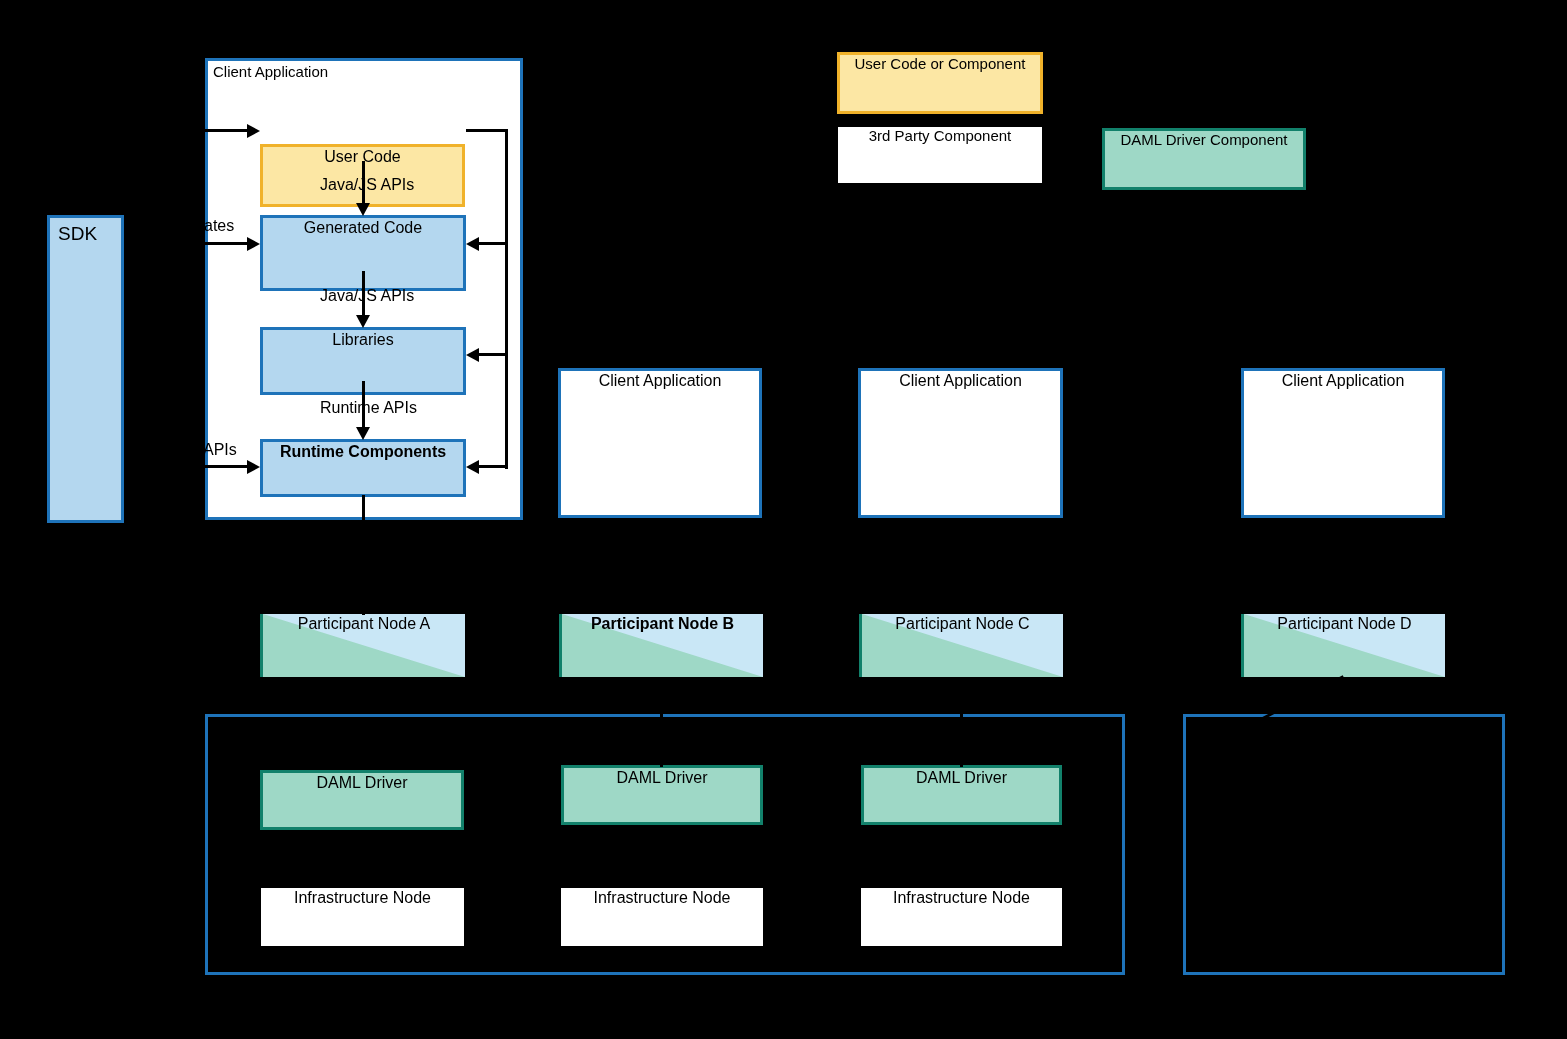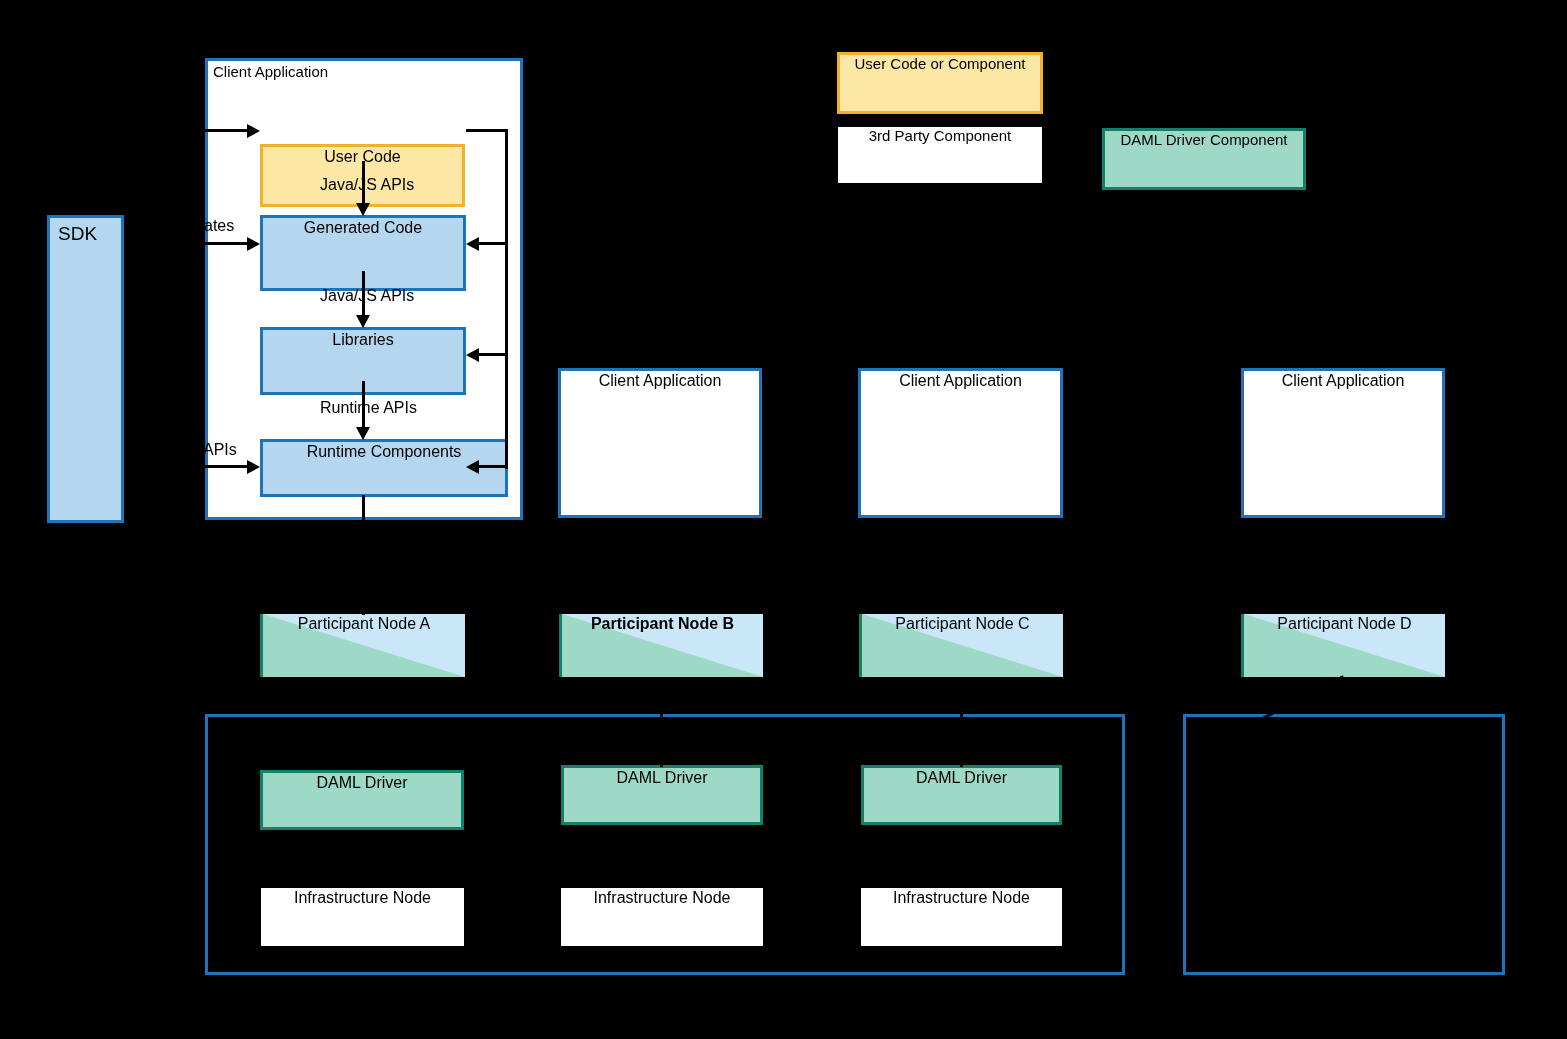--- a/index.html
+++ b/index.html
@@ -49,21 +49,21 @@
 
   <div class="abs box yellow z3" style="left:260px;top:100px;width:205px;height:63px;margin-top:44px;">
     <span>User Code</span>
   </div>
   <div class="abs box blue z3" style="left:260px;top:215px;width:206px;height:76px;">
     <span>Generated Code</span>
   </div>
   <div class="abs box blue z3" style="left:260px;top:327px;width:206px;height:68px;">
     <span>Libraries</span>
   </div>
-  <div class="abs box blue z3" style="left:260px;top:439px;width:248px;height:58px;">
+  <div class="abs box blue z3" style="left:260px;top:439px;width:206px;height:58px;font-weight:bold;">
     <span>Runtime Components</span>
   </div>
 
   <div class="abs vline" style="left:362px;top:161px;width:3px;height:42px;"></div>
   <div class="abs arrow a-down" style="left:356px;top:203px;"></div>
   <div class="abs vline" style="left:362px;top:271px;width:3px;height:44px;"></div>
   <div class="abs arrow a-down" style="left:356px;top:315px;"></div>
   <div class="abs vline" style="left:362px;top:381px;width:3px;height:46px;"></div>
   <div class="abs arrow a-down" style="left:356px;top:427px;"></div>
 

